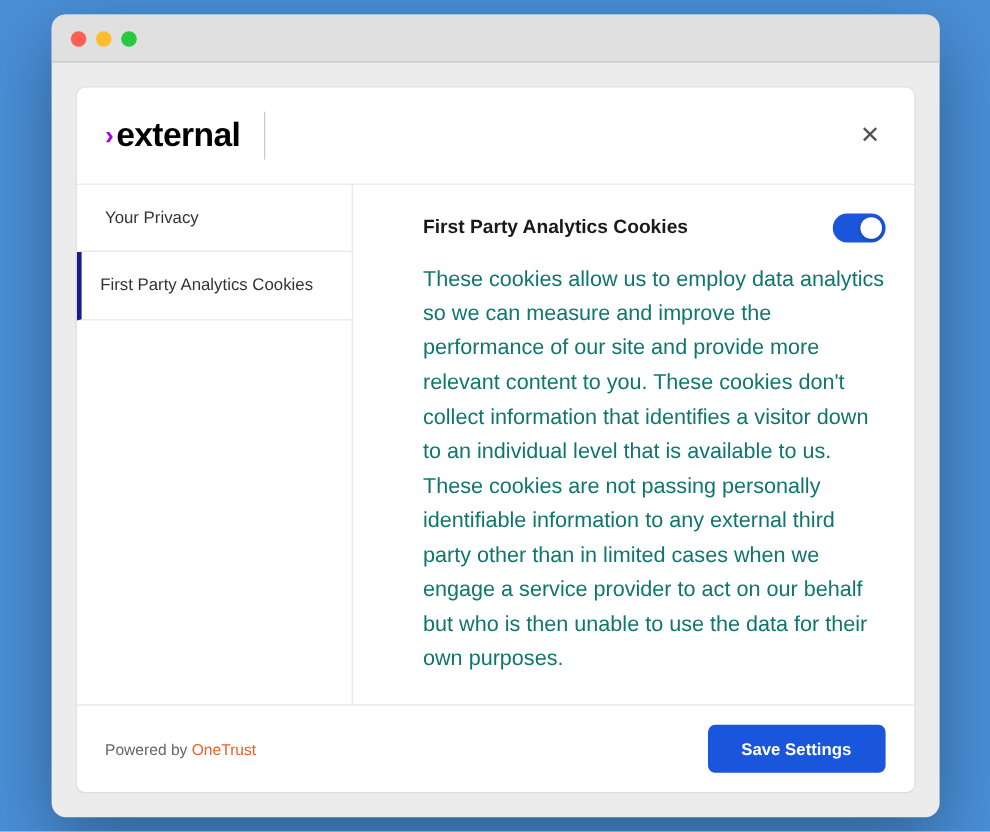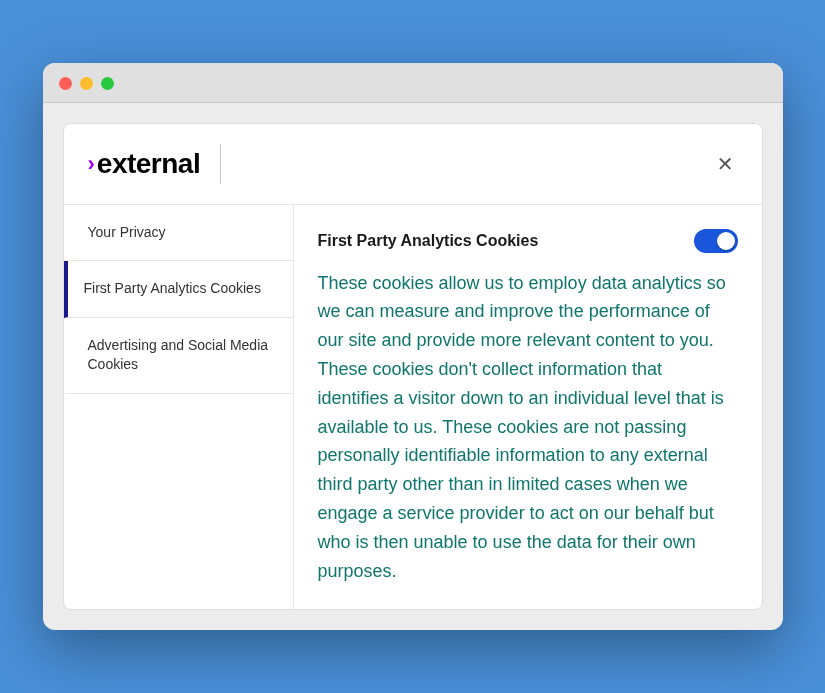--- a/index.html
+++ b/index.html
@@ -103,20 +103,21 @@
       border: none;
       font-size: 20px;
       cursor: pointer;
       color: #555;
       padding: 4px;
       line-height: 1;
     }
 
     .modal-body {
       display: flex;
+      gap: 35px;
     }
 
     .sidebar {
       width: 230px;
       min-width: 230px;
       border-right: 1px solid #E5E5E5;
     }
 
     .sidebar-item {
       padding: 18px 20px;
@@ -239,30 +240,33 @@
     </div>
 
     <div class="modal-body">
       <div class="sidebar">
         <div class="sidebar-item">
           <span>Your Privacy</span>
         </div>
         <div class="sidebar-item active">
           <span>First Party Analytics Cookies</span>
         </div>
-        <div class="sidebar-item">
-          <span>Advertising and Social Media Cookies</span>
-        </div>
       </div>
 
       <div class="content-area">
         <div class="cookie-section-title">
           <span>First Party Analytics Cookies</span>
           <div class="toggle-container">
             <div class="toggle"></div>
           </div>
         </div>
         <p class="cookie-description">These cookies allow us to employ data analytics so we can measure and improve the performance of our site and provide more relevant content to you. These cookies don't collect information that identifies a visitor down to an individual level that is available to us. These cookies are not passing personally identifiable information to any external third party other than in limited cases when we engage a service provider to act on our behalf but who is then unable to use the data for their own purposes.</p>
       </div>
     </div>
 
+    <div class="modal-footer">
+      <div class="powered-by">
+        <span>Powered by </span><span class="onetrust-link">OneTrust</span>
+      </div>
+      <button class="save-btn">Save Settings</button>
+    </div>
   </div>
 </div>
 
 </body></html>

